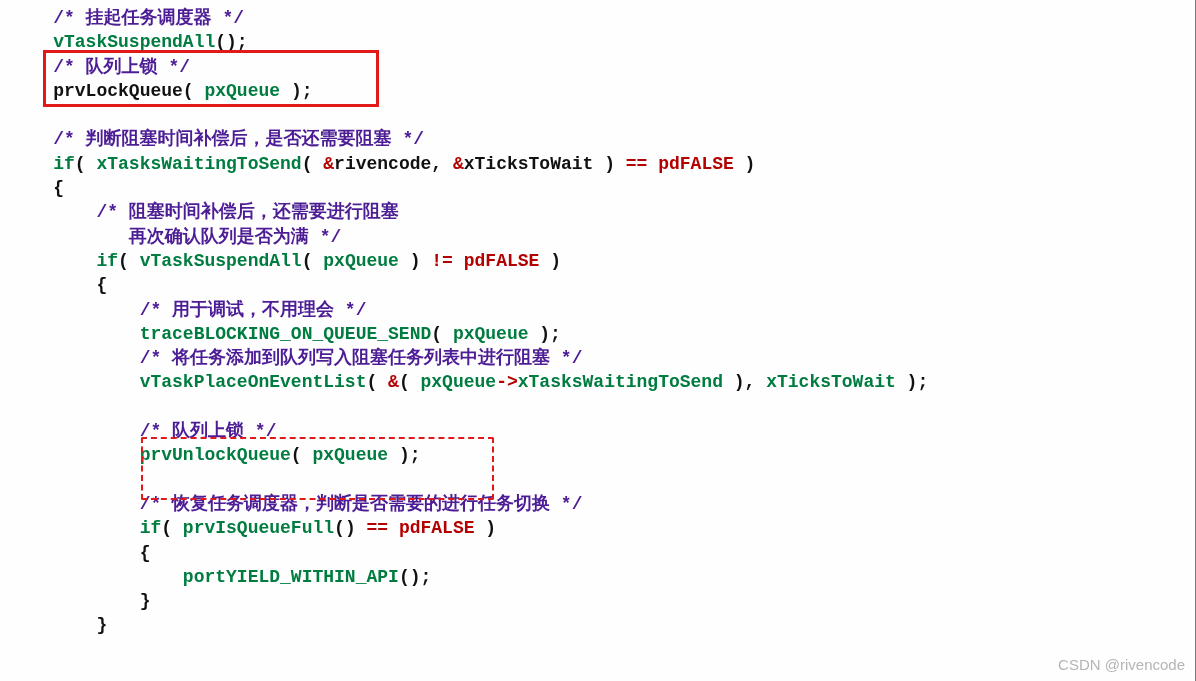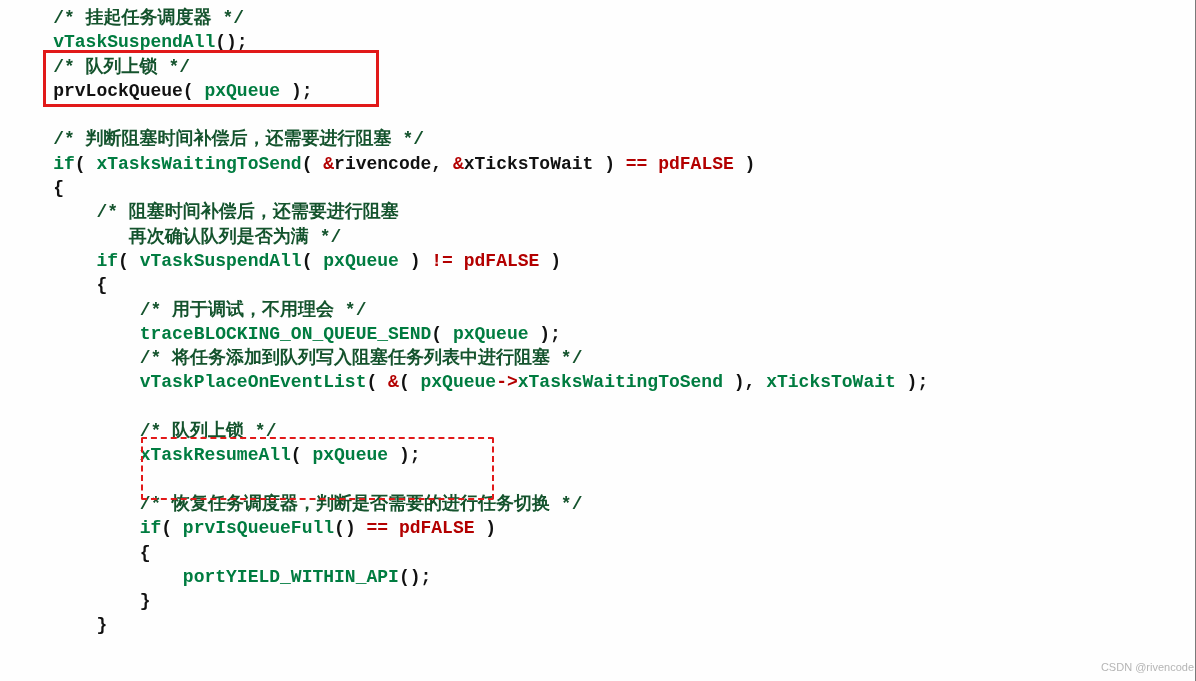--- a/index.html
+++ b/index.html
@@ -18,21 +18,21 @@
     overflow: hidden;
   }
   pre {
     margin: 0;
     font-family: inherit;
     white-space: pre;
   }
   .code-area {
     padding: 6px 10px;
   }
-  .cmt { color: #14532d; }      
+  .cmt { color: #4c1d95; }      
   .kw  { color: #007c40; }      
   .op  { color: #b30000; }      
   .pl  { color: #111; }          
 
   .red-box {
     position: absolute;
     border: 3px solid #e11919;
     pointer-events: none;
   }
   .red-box-1 {
@@ -50,51 +50,51 @@
     border-radius: 2px;
   }
   .right-border {
     position: absolute;
     right: 0; top: 0; bottom: 0;
     width: 1px;
     background: #7a7a7a;
   }
   .watermark {
     position: absolute;
-    right: 2px;
+    right: 11px;
     bottom: 6px;
     font-family: Arial, sans-serif;
-    font-size: 11px;
+    font-size: 15px;
     color: rgba(120,120,120,0.55);
     font-weight: normal;
   }
 </style>
 </head>
 <body>
 
 <div class="code-area">
 <pre><span class="cmt">    <span>/* 挂起任务调度器 */</span></span>
     <span class="kw">vTaskSuspendAll</span><span class="pl">();</span>
 <span class="cmt">    <span>/* 队列上锁 */</span></span>
     <span class="pl">prvLockQueue( </span><span class="kw">pxQueue</span><span class="pl"> );</span>
 
-<span class="cmt">    <span>/* 判断阻塞时间补偿后，还需要进行阻塞 */</span></span>
+<span class="cmt">    <span>/* 判断阻塞时间补偿后，是否还需要阻塞 */</span></span>
     <span class="kw">if</span><span class="pl">( </span><span class="kw">xTasksWaitingToSend</span><span class="pl">( </span><span class="op">&amp;</span><span class="pl">rivencode</span><span class="pl">, </span><span class="op">&amp;</span><span class="pl">xTicksToWait</span><span class="pl"> ) </span><span class="op">==</span> <span class="op">pdFALSE</span><span class="pl"> )</span>
     <span class="pl">{</span>
 <span class="cmt">        <span>/* 阻塞时间补偿后，还需要进行阻塞</span>
         <span>   再次确认队列是否为满 */</span></span>
         <span class="kw">if</span><span class="pl">( </span><span class="kw">vTaskSuspendAll</span><span class="pl">( </span><span class="kw">pxQueue</span><span class="pl"> ) </span><span class="op">!=</span> <span class="op">pdFALSE</span><span class="pl"> )</span>
         <span class="pl">{</span>
 <span class="cmt">            <span>/* 用于调试，不用理会 */</span></span>
             <span class="kw">traceBLOCKING_ON_QUEUE_SEND</span><span class="pl">( </span><span class="kw">pxQueue</span><span class="pl"> );</span>
 <span class="cmt">            <span>/* 将任务添加到队列写入阻塞任务列表中进行阻塞 */</span></span>
             <span class="kw">vTaskPlaceOnEventList</span><span class="pl">( </span><span class="op">&amp;</span><span class="pl">( </span><span class="kw">pxQueue</span><span class="op">-&gt;</span><span class="kw">xTasksWaitingToSend</span><span class="pl"> ), </span><span class="kw">xTicksToWait</span><span class="pl"> );</span>
 
 <span class="cmt">            <span>/* 队列上锁 */</span></span>
-            <span class="kw">xTaskResumeAll</span><span class="pl">( </span><span class="kw">pxQueue</span><span class="pl"> );</span>
+            <span class="kw">prvUnlockQueue</span><span class="pl">( </span><span class="kw">pxQueue</span><span class="pl"> );</span>
 
 <span class="cmt">            <span>/* 恢复任务调度器，判断是否需要的进行任务切换 */</span></span>
             <span class="kw">if</span><span class="pl">( </span><span class="kw">prvIsQueueFull</span><span class="pl">() </span><span class="op">==</span> <span class="op">pdFALSE</span><span class="pl"> )</span>
             <span class="pl">{</span>
                 <span class="kw">portYIELD_WITHIN_API</span><span class="pl">();</span>
             <span class="pl">}</span>
         <span class="pl">}</span></pre>
 </div>
 
 <div class="red-box red-box-1"></div>

